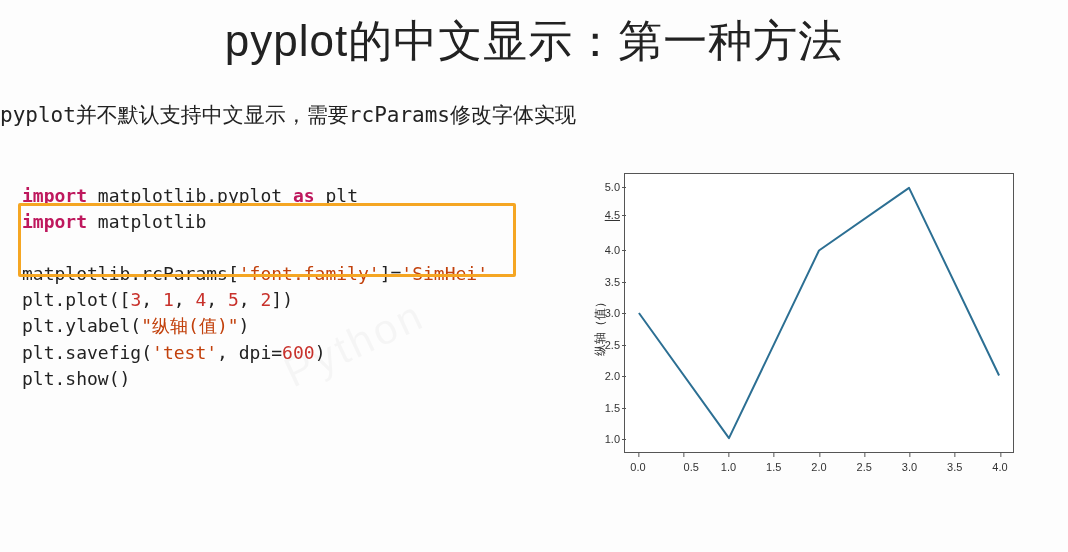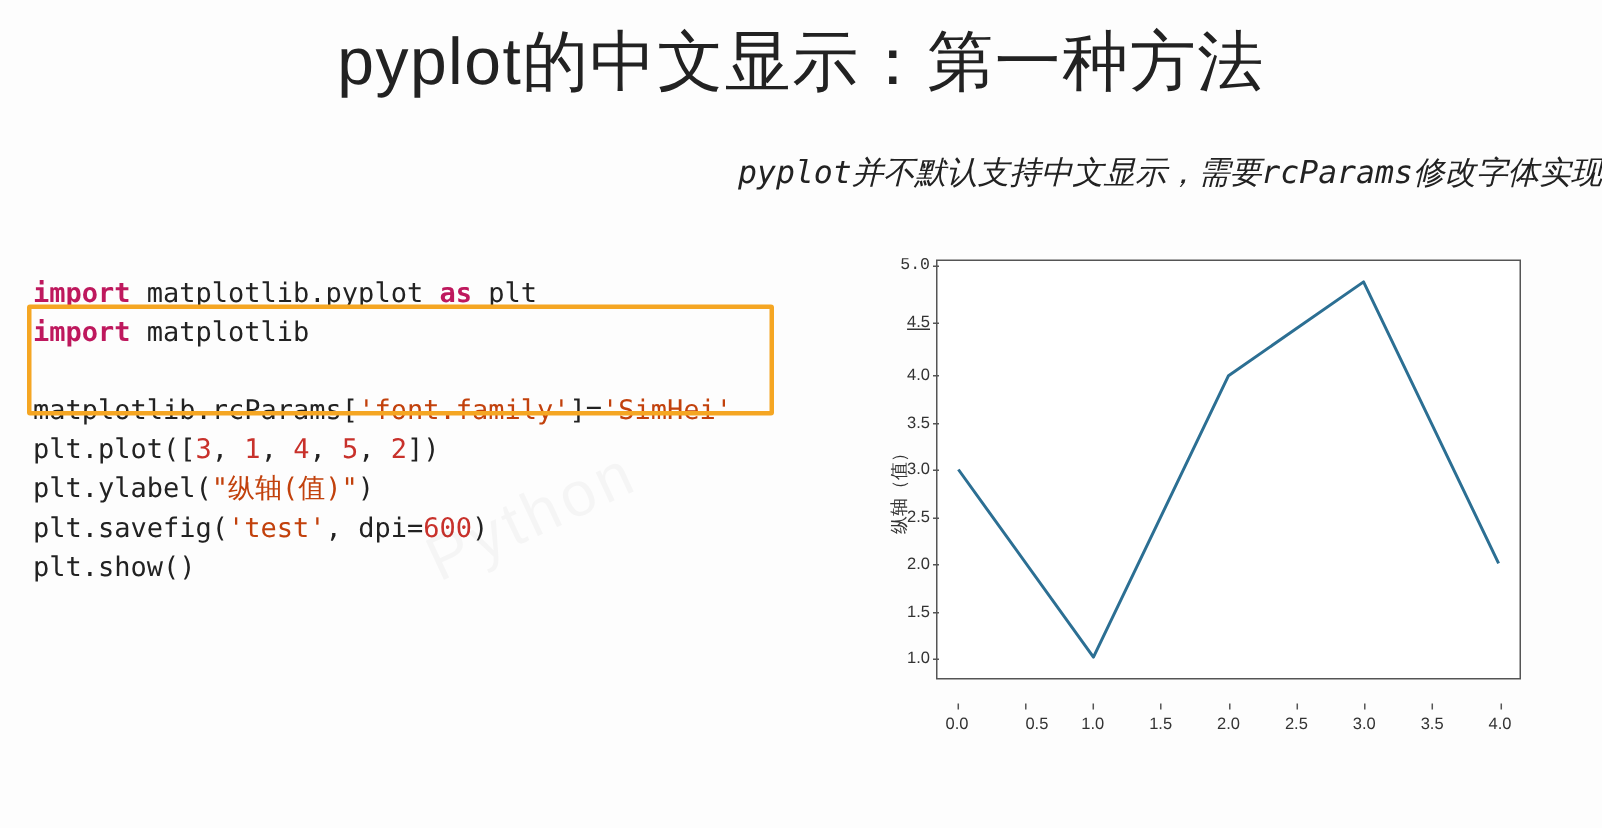--- a/index.html
+++ b/index.html
@@ -13,24 +13,23 @@
     }
     .slide-title {
       font-size: 44px;
       font-weight: 400;
       text-align: center;
       padding-top: 12px;
       letter-spacing: 1px;
     }
     .slide-subtitle {
       font-size: 21px;
-      text-align: right;
+      text-align: left;
       margin-top: 30px;
       font-family: Consolas, "Microsoft YaHei", monospace;
-      font-style: italic;
     }
     .content-row {
       display: flex;
       flex-direction: row;
       align-items: flex-start;
       margin-top: 48px;
       padding: 0 18px 0 22px;
     }
     .code-col {
       width: 520px;
@@ -107,21 +106,21 @@
     .y-tick { left: 32px; width: 26px; text-align: right; transform: translateY(-50%); }
     .y-tick::after {
       content: "";
       position: absolute;
       right: -6px;
       top: 50%;
       width: 4px;
       height: 1px;
       background: #555;
     }
-    .x-tick { bottom: 2px; transform: translateX(-50%); }
+    .x-tick { bottom: 18px; transform: translateX(-50%); }
     .x-tick::before {
       content: "";
       position: absolute;
       top: -8px;
       left: 50%;
       width: 1px;
       height: 4px;
       background: #555;
     }
     svg.plot-line {
@@ -171,21 +170,21 @@
       </div>
       <div id="ytick-container">
           <div class="y-tick" style="top: 278px;">1.0</div>
           <div class="y-tick" style="top: 246.5px;">1.5</div>
           <div class="y-tick" style="top: 215px;">2.0</div>
           <div class="y-tick" style="top: 183.5px;">2.5</div>
           <div class="y-tick" style="top: 152px;">3.0</div>
           <div class="y-tick" style="top: 120.5px;">3.5</div>
           <div class="y-tick" style="top: 89px;">4.0</div>
           <div class="y-tick" style="top: 54px; text-decoration: underline;">4.5</div>
-          <div class="y-tick" style="top: 16px; font-family: Liberation Mono, monospace;">5.0</div>
+          <div class="y-tick" style="top: 26px;">5.0</div>
         </div>
       <div id="xtick-container">
           <div class="x-tick" style="left: 76px;">0.0</div>
           <div class="x-tick" style="left: 121.25px; padding-left: 16px;">0.5</div>
           <div class="x-tick" style="left: 166.5px;">1.0</div>
           <div class="x-tick" style="left: 211.75px;">1.5</div>
           <div class="x-tick" style="left: 257px;">2.0</div>
           <div class="x-tick" style="left: 302.25px;">2.5</div>
           <div class="x-tick" style="left: 347.5px;">3.0</div>
           <div class="x-tick" style="left: 392.75px;">3.5</div>

